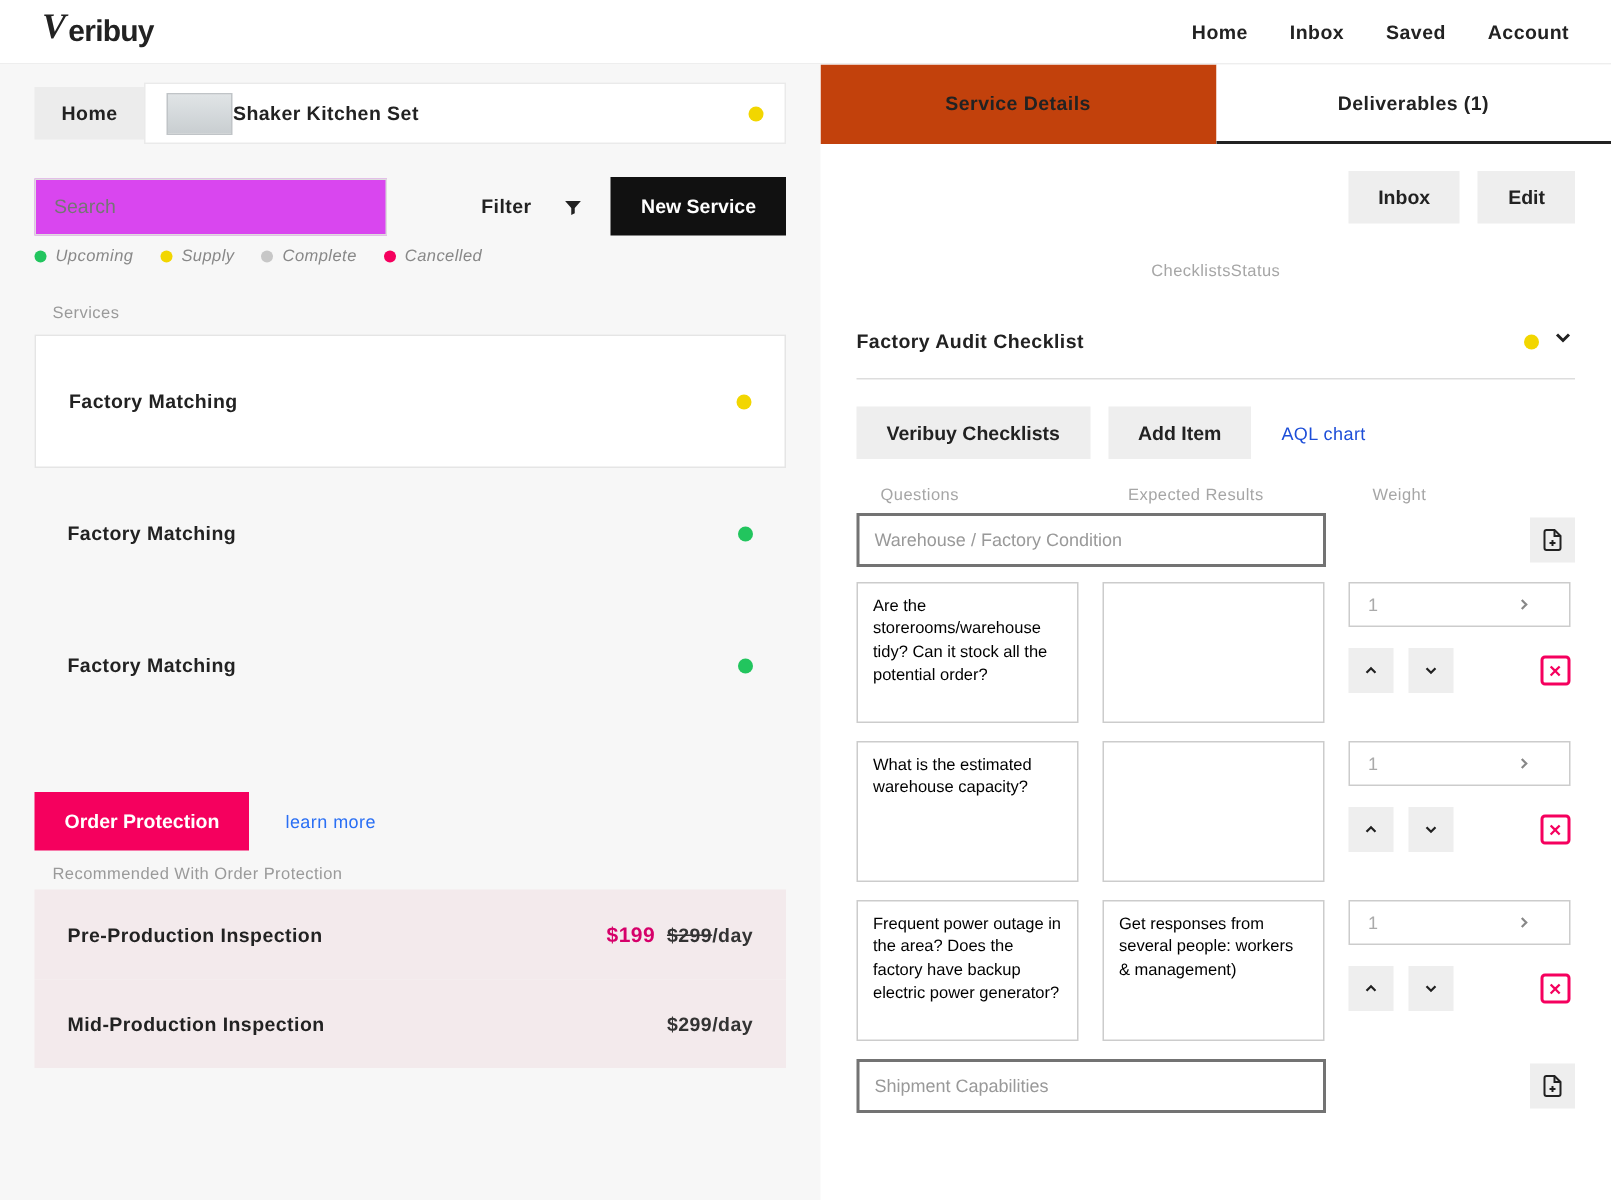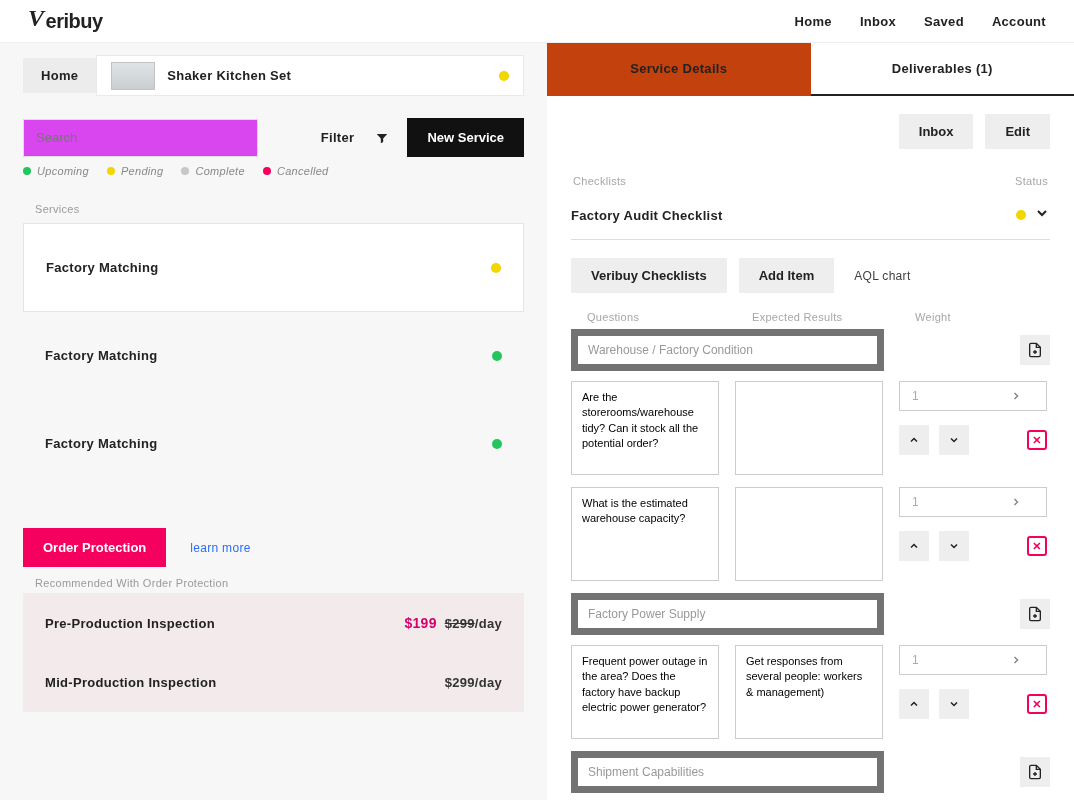--- a/index.html
+++ b/index.html
@@ -13,21 +13,21 @@
 .topnav-links a { color: #222; text-decoration: none; cursor: pointer; }
 
 
 .cols { display: flex; height: calc(800px - 43px); }
 .left { width: 547px; background: #f7f7f7; padding: 12px 23px 0 23px; overflow: hidden; }
 .right { width: 527px; display: flex; flex-direction: column; overflow: hidden; }
 
 
 .crumbs { display: flex; align-items: center; gap: 0; margin-bottom: 22px; }
 .crumb-home { background: #ececec; padding: 10px 18px; font-size: 13px; font-weight: 700; }
-.crumb-product { display: flex; align-items: center; gap: 12px; background: #fff; padding: 0 14px; height: 41px; flex: 1; border: 1px solid #eaeaea; }
+.crumb-product { display: flex; align-items: center; gap: 0; background: #fff; padding: 0 14px; height: 41px; flex: 1; border: 1px solid #eaeaea; }
 .crumb-thumb { width: 44px; height: 28px; background: linear-gradient(#e0e4e6,#c9ced1); border: 1px solid #c0c4c7; }
 .crumb-title { font-size: 13px; font-weight: 700; flex: 1; }
 .status-dot { width: 10px; height: 10px; border-radius: 50%; }
 .dot-pending { background: #f2d600; }
 .dot-upcoming { background: #22c55e; }
 
 
 .searchrow { display: flex; align-items: center; gap: 18px; margin-bottom: 8px; }
 .search-input { width: 235px; height: 38px; border: 1px solid #ddd; background: #d946ef; padding: 0 12px; font-size: 13px; outline: none; }
 .filter { display: flex; align-items: center; gap: 21px; font-size: 13px; font-weight: 700; cursor: pointer; margin-left: auto; }
@@ -57,36 +57,36 @@
 
 .tabs { display: flex; }
 .tab { flex: 1; text-align: center; padding: 18px 0; font-size: 13px; font-weight: 700; background: #c2410c; cursor: pointer; }
 .tab-active { background: #fff; border-bottom: 2px solid #222; }
 
 
 .rbody { padding: 18px 24px 0 24px; flex: 1; overflow: hidden; }
 .rbtns { display: flex; gap: 12px; justify-content: flex-end; margin-bottom: 26px; }
 .btn-grey { background: #eee; color: #222; font-size: 13px; font-weight: 700; padding: 10px 20px; border: none; cursor: pointer; }
 
-.list-headers { display: flex; justify-content: space-between; font-size: 11px; color: #a6a6a6; margin-bottom: 8px; padding: 0 2px; }
+.list-headers { display: flex; justify-content: center; font-size: 11px; color: #a6a6a6; margin-bottom: 20px; padding: 0 2px; }
 .check-row { display: flex; align-items: center; justify-content: space-between; padding: 10px 0 14px 0; border-bottom: 1px solid #ddd; margin-bottom: 18px; }
 .check-title { font-size: 13px; font-weight: 700; }
 .check-controls { display: flex; align-items: center; gap: 8px; }
 .chev { display: inline-block; }
 .chev svg { width: 16px; height: 16px; }
 
 .subbtns { display: flex; gap: 12px; align-items: center; margin-bottom: 18px; }
-.link-blue { font-size: 12px; color: #404040; cursor: pointer; margin-left: 8px; }
+.link-blue { font-size: 12px; color: #1d4ed8; cursor: pointer; margin-left: 8px; }
 
 .cols-3head { display: flex; font-size: 11px; color: #a6a6a6; margin-bottom: 6px; padding-left: 16px; }
 .cols-3head .h1 { width: 165px; }
 .cols-3head .h2 { width: 163px; }
 .cols-3head .h3 { flex: 1; }
 
-.section-input { width: 313px; height: 36px; border: 7px solid #737373; padding: 14px 10px; font-size: 12px; color: #999; background: #fff; }
+.section-input { width: 313px; height: 36px; border: 2px solid #737373; padding: 14px 10px; font-size: 12px; color: #999; background: #fff; }
 .section-row { display: flex; align-items: center; margin-bottom: 10px; gap: 12px; }
 .icon-box { width: 30px; height: 30px; background: #eee; display: flex; align-items: center; justify-content: center; cursor: pointer; margin-left: auto; }
 .icon-box svg { width: 16px; height: 16px; }
 
 .q-row { display: flex; gap: 16px; margin-bottom: 12px; }
 .q-box { width: 148px; height: 94px; border: 1px solid #ccc; padding: 8px 10px; font-size: 11px; line-height: 1.4; background: #fff; resize: none; font-family: inherit; }
 .r-box { width: 148px; height: 94px; border: 1px solid #ccc; background: #fff; }
 .w-col { width: 148px; display: flex; flex-direction: column; gap: 14px; }
 .w-input { display: flex; align-items: center; border: 1px solid #ccc; height: 30px; background: #fff; }
 .w-input span { font-size: 12px; color: #aaa; padding-left: 12px; flex: 1; }
@@ -134,21 +134,21 @@
       <button class="btn-black">New Service</button>
     </div>
 
     <div class="legend">
       <span>
           <i class="dot" style="background:#22c55e"></i>
           <i>Upcoming</i>
         </span>
       <span>
           <i class="dot" style="background:#f2d600"></i>
-          <i>Pending</i>
+          <i>Supply</i>
         </span>
       <span>
           <i class="dot" style="background:#c7c7c7"></i>
           <i>Complete</i>
         </span>
       <span>
           <i class="dot" style="background:#f5005e"></i>
           <i>Cancelled</i>
         </span>
     </div>
@@ -281,30 +281,20 @@
             <div class="sq">
                 <svg width="12" height="12" viewBox="0 0 24 24" fill="none" stroke="#222" stroke-width="3">
                   <path d="M6 9l6 6 6-6"></path>
                 </svg>
               </div>
             <div class="del"></div>
           </div>
         </div>
       </div>
 
-      <div class="section-row">
-        <input class="section-input" value="Factory Power Supply" style="">
-        <div class="icon-box">
-            <svg viewBox="0 0 24 24" fill="none" stroke="#222" stroke-width="2">
-              <path d="M14 2H6a2 2 0 0 0-2 2v16a2 2 0 0 0 2 2h12a2 2 0 0 0 2-2V8z"></path>
-              <path d="M14 2v6h6"></path>
-              <path d="M12 12v6M9 15h6"></path>
-            </svg>
-          </div>
-      </div>
       <div class="q-row">
         <textarea class="q-box" style="">Frequent power outage in the area? Does the factory have backup electric power generator?</textarea>
         <textarea class="q-box" style="">Get responses from several people: workers &amp; management)</textarea>
         <div class="w-col">
           <div class="w-input">
               <span>1</span>
               <span class="chev-r">
                 <svg width="12" height="12" viewBox="0 0 24 24" fill="none" stroke="#888" stroke-width="3">
                   <path d="M9 6l6 6-6 6"></path>
                 </svg>

